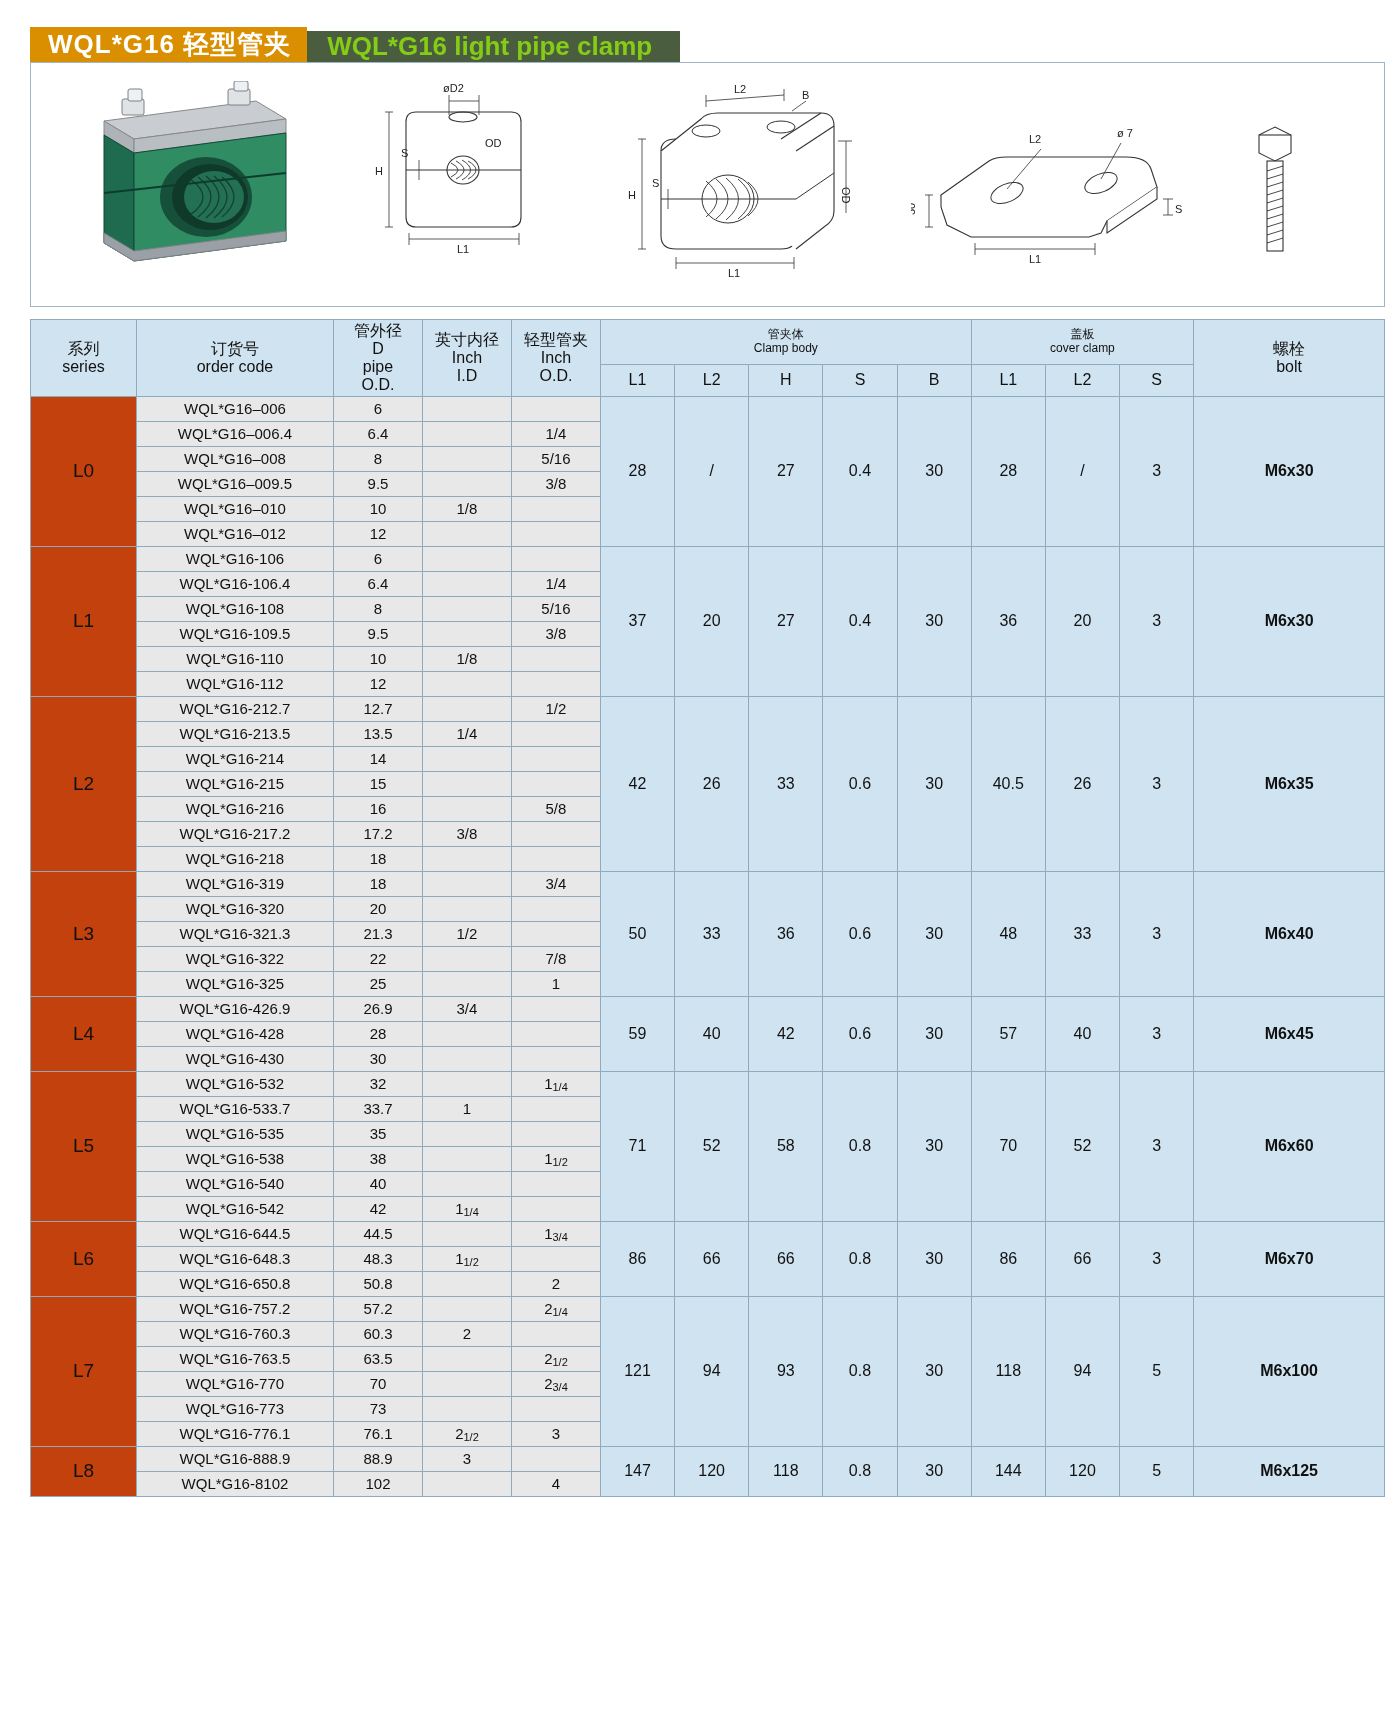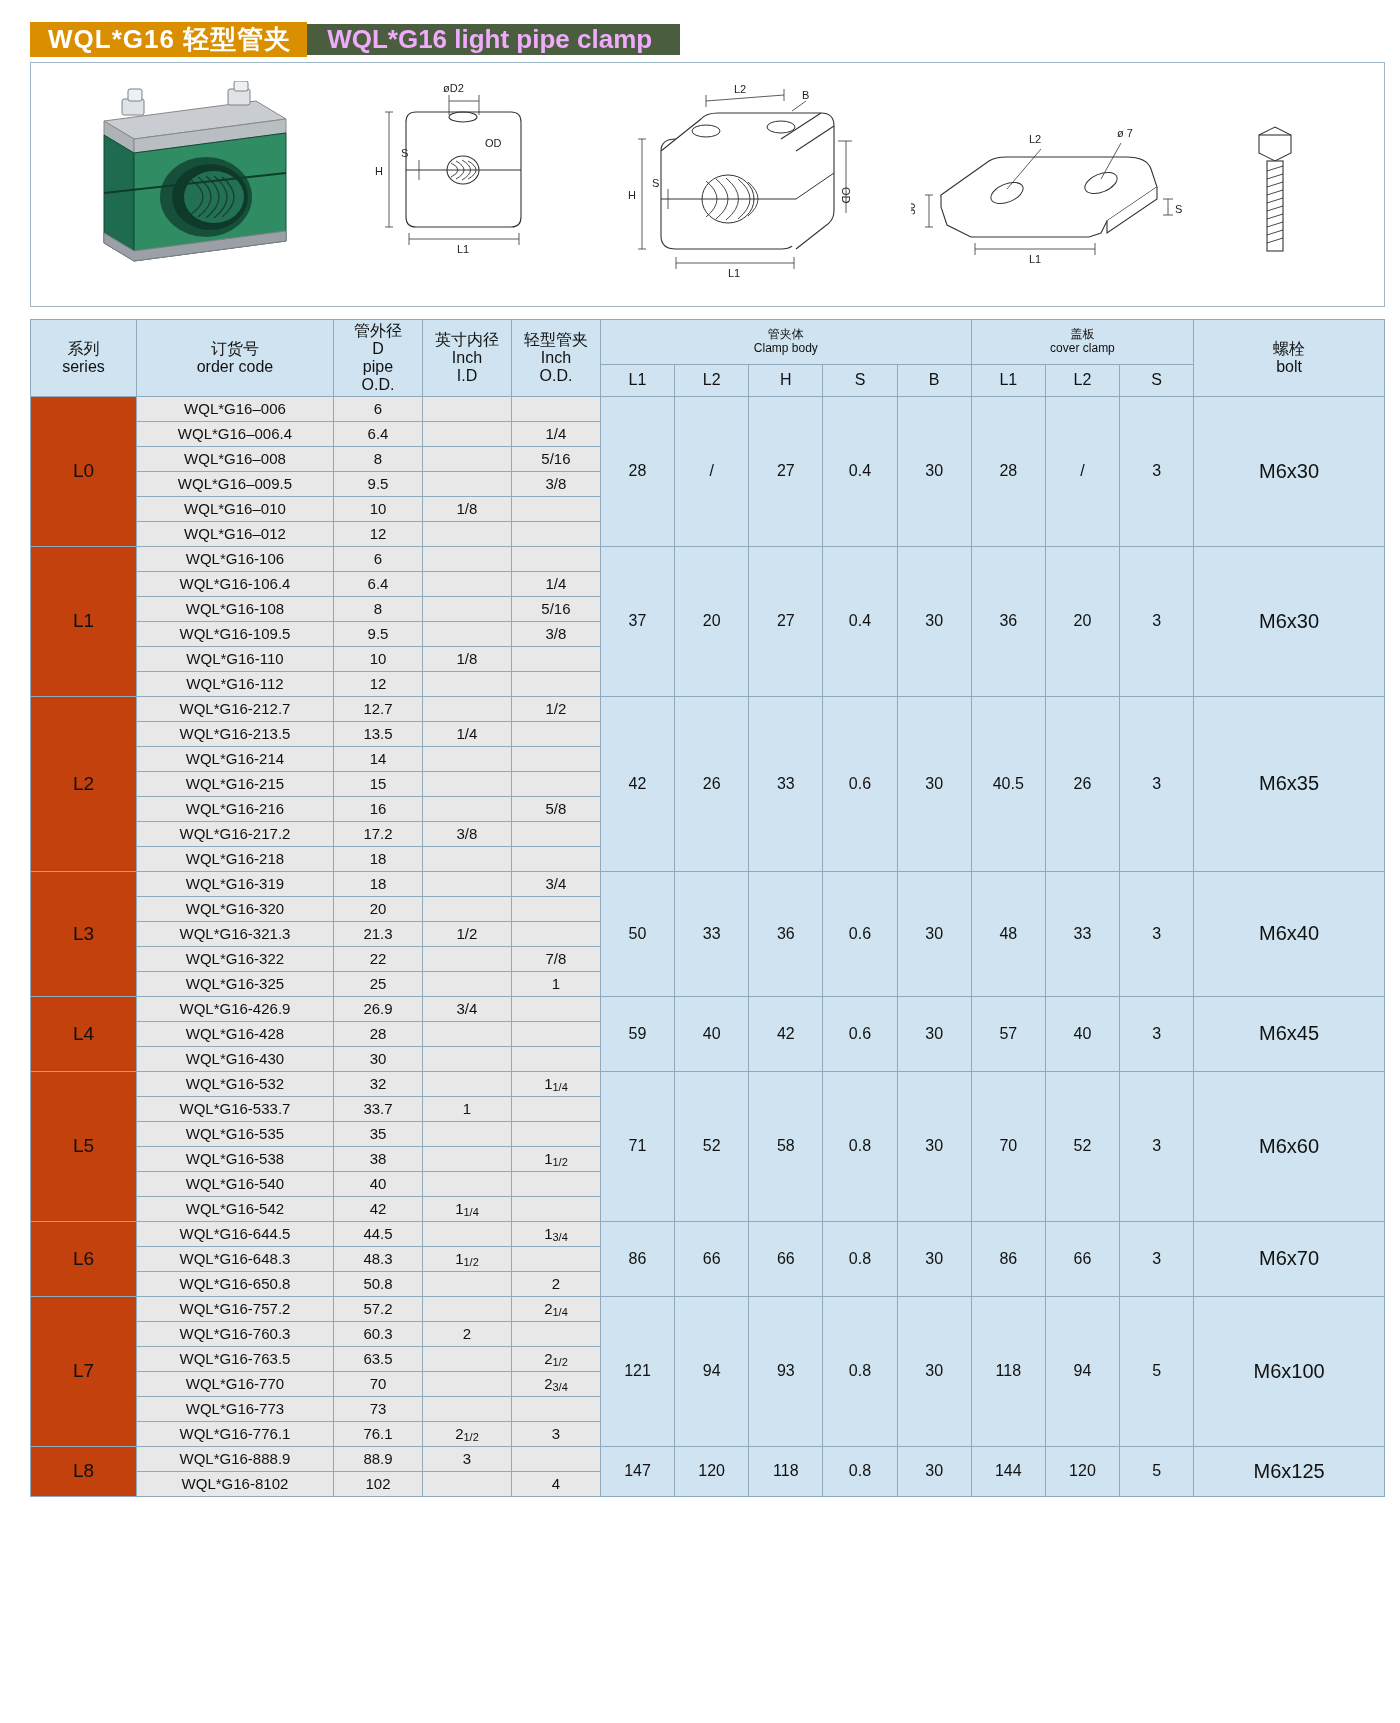--- a/index.html
+++ b/index.html
@@ -11,39 +11,39 @@
   .page {
     width: 1400px;
     min-height: 1723px;
     position: relative;
     padding: 16px 20px 10px 20px;
   }
 
   
   .title-bar {
     display: flex;
-    align-items: center;
+    align-items: flex-end;
     height: 46px;
     width: 760px;
     margin-left: 10px;
   }
   .title-cn {
     background: #d98f00;
     color: #ffffff;
     font-size: 26px;
     font-weight: bold;
     letter-spacing: 1px;
     display: flex;
     align-items: center;
     padding: 0 16px 0 18px;
     white-space: nowrap;
   }
   .title-en {
     background: #4a5e3f;
-    color: #f0abfc;
+    color: #84cc16;
     font-size: 26px;
     font-weight: bold;
     display: flex;
     align-items: center;
     padding: 0 28px 0 20px;
     white-space: nowrap;
   }
   .subtitle {
     margin: 10px 0 10px 30px;
     font-size: 19px;
@@ -107,21 +107,22 @@
     width: 84px;
   }
   td.dim {
     background: #cfe3f0;
     width: 70px;
     font-size: 16px;
   }
   td.bolt {
     background: #cfe3f0;
     width: 180px;
-    font-size: 20px;
+    font-size: 16px;
+    font-weight: bold;
   }
   .frac { font-size: 11px; vertical-align: baseline; position: relative; top: 2px; }
   .dimlabel { font-size: 11px; fill: #222; }
 </style>
 </head>
 <body>
 
 <div class="page">
 
   <div class="title-bar">

